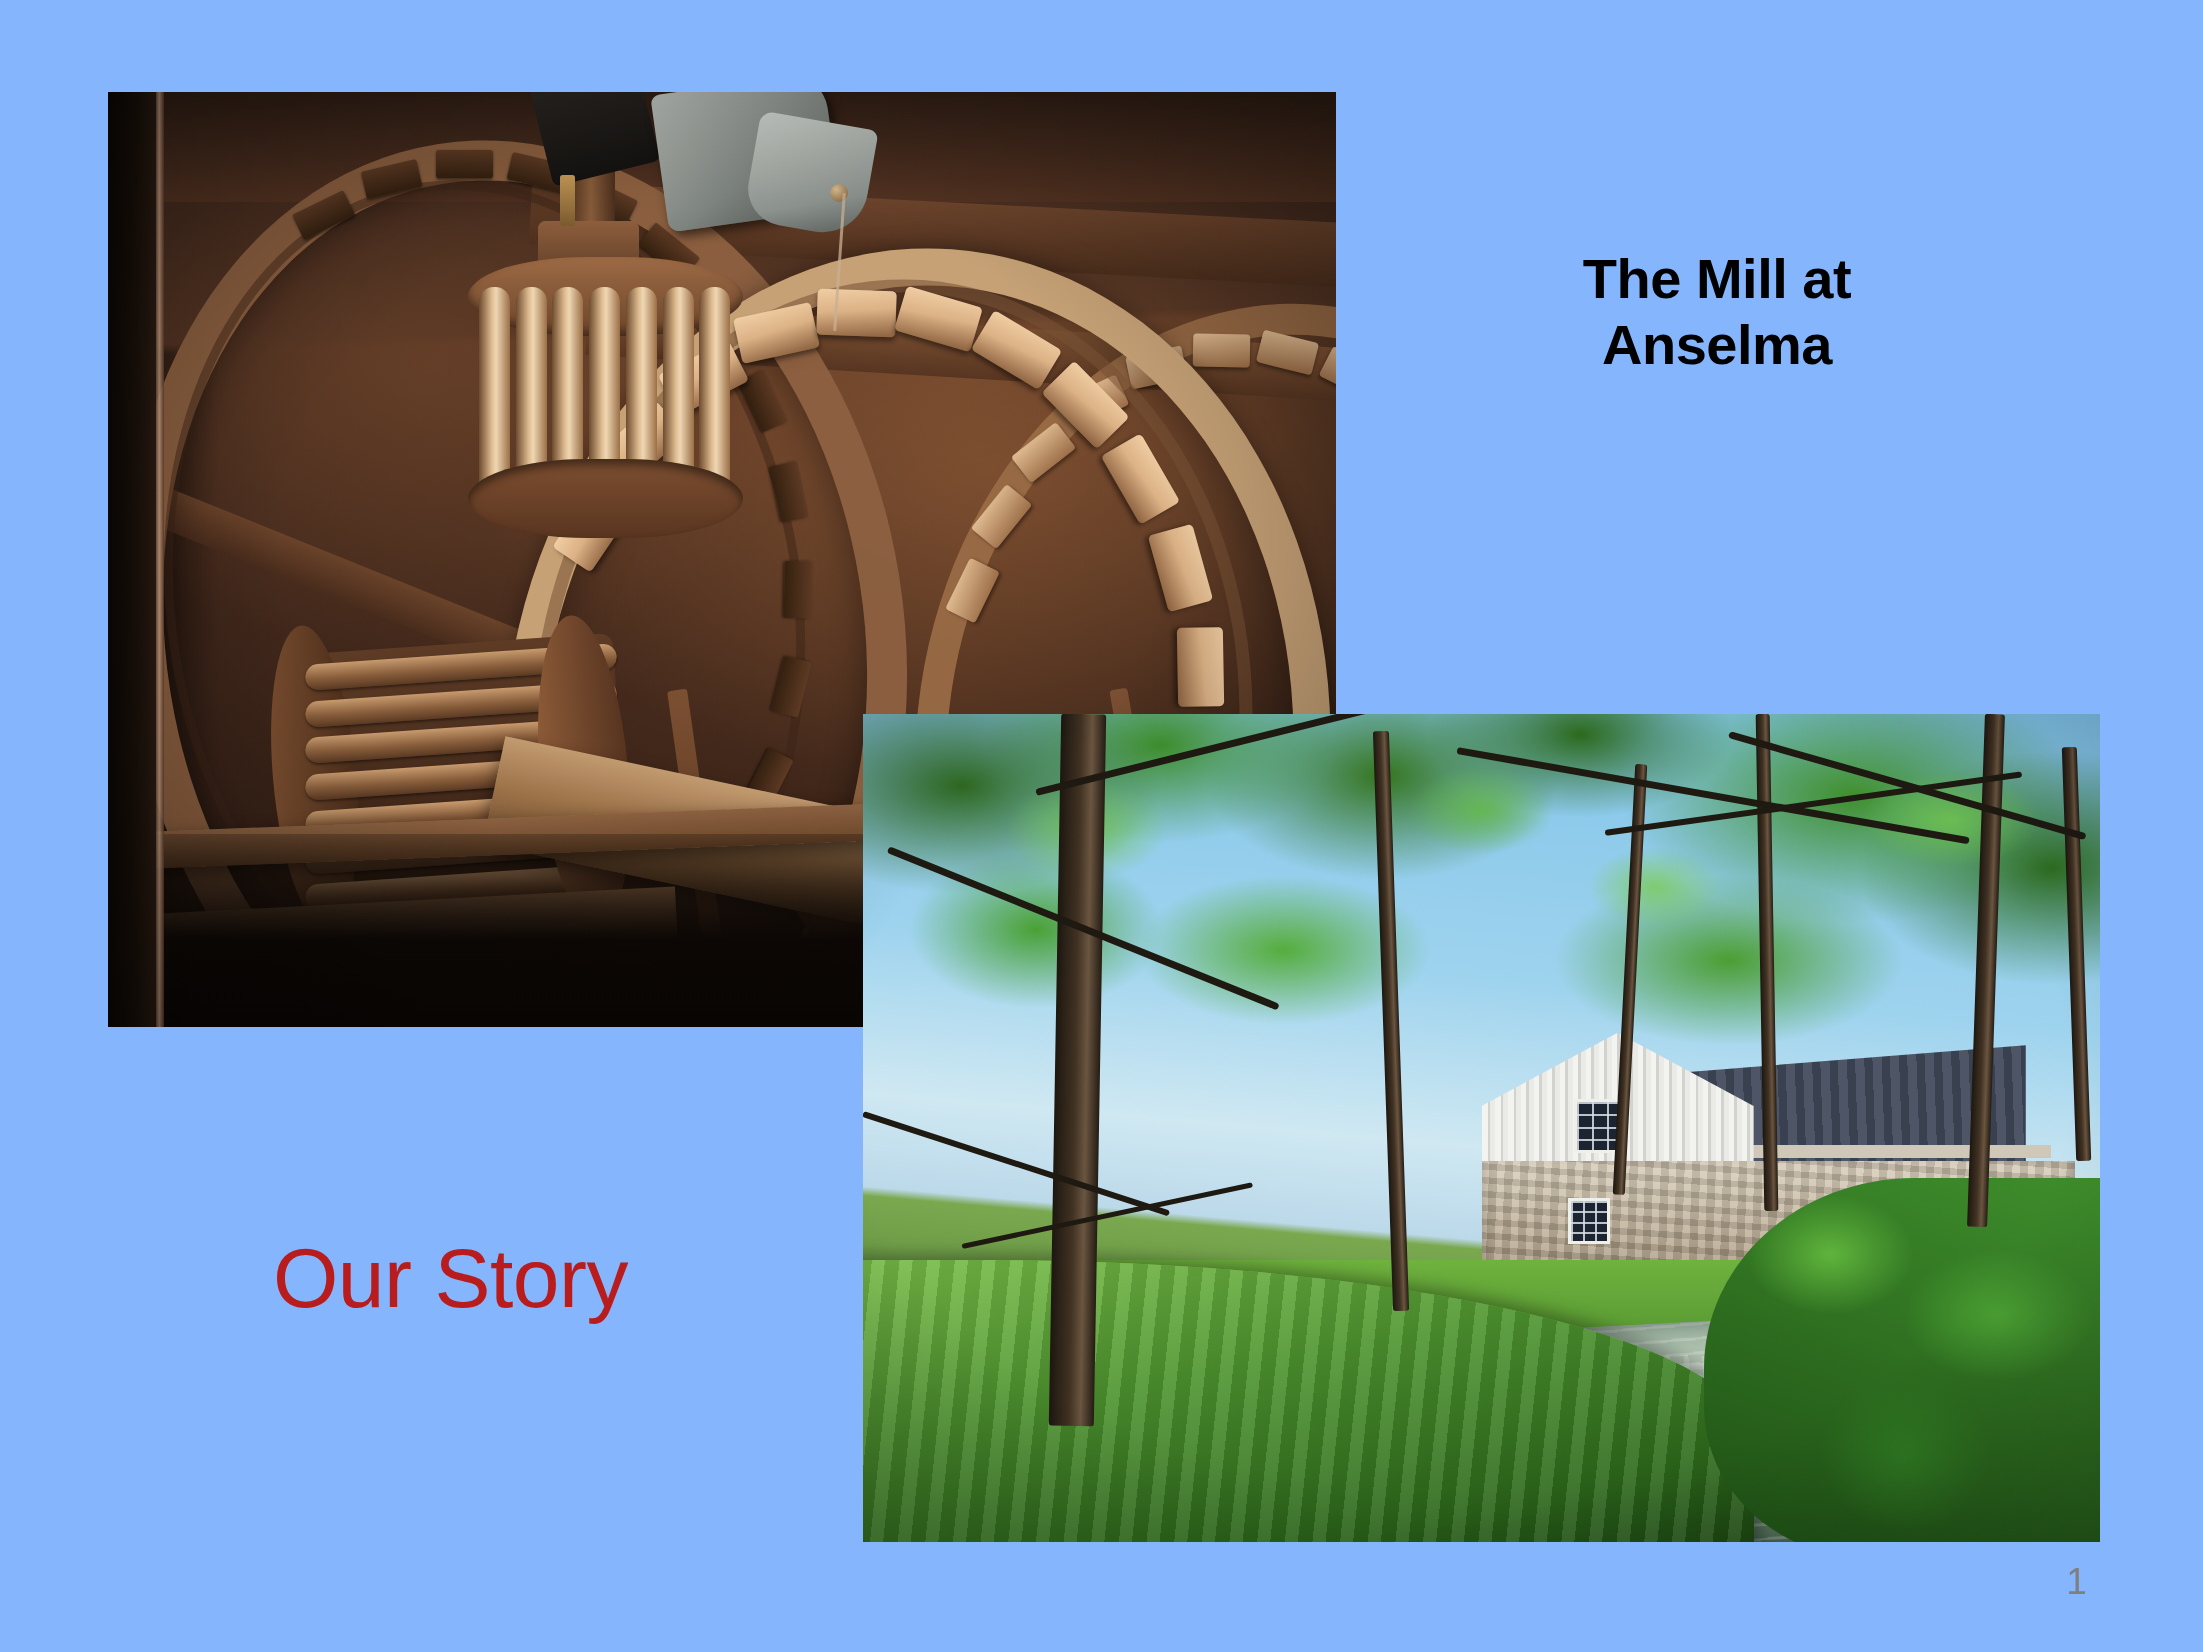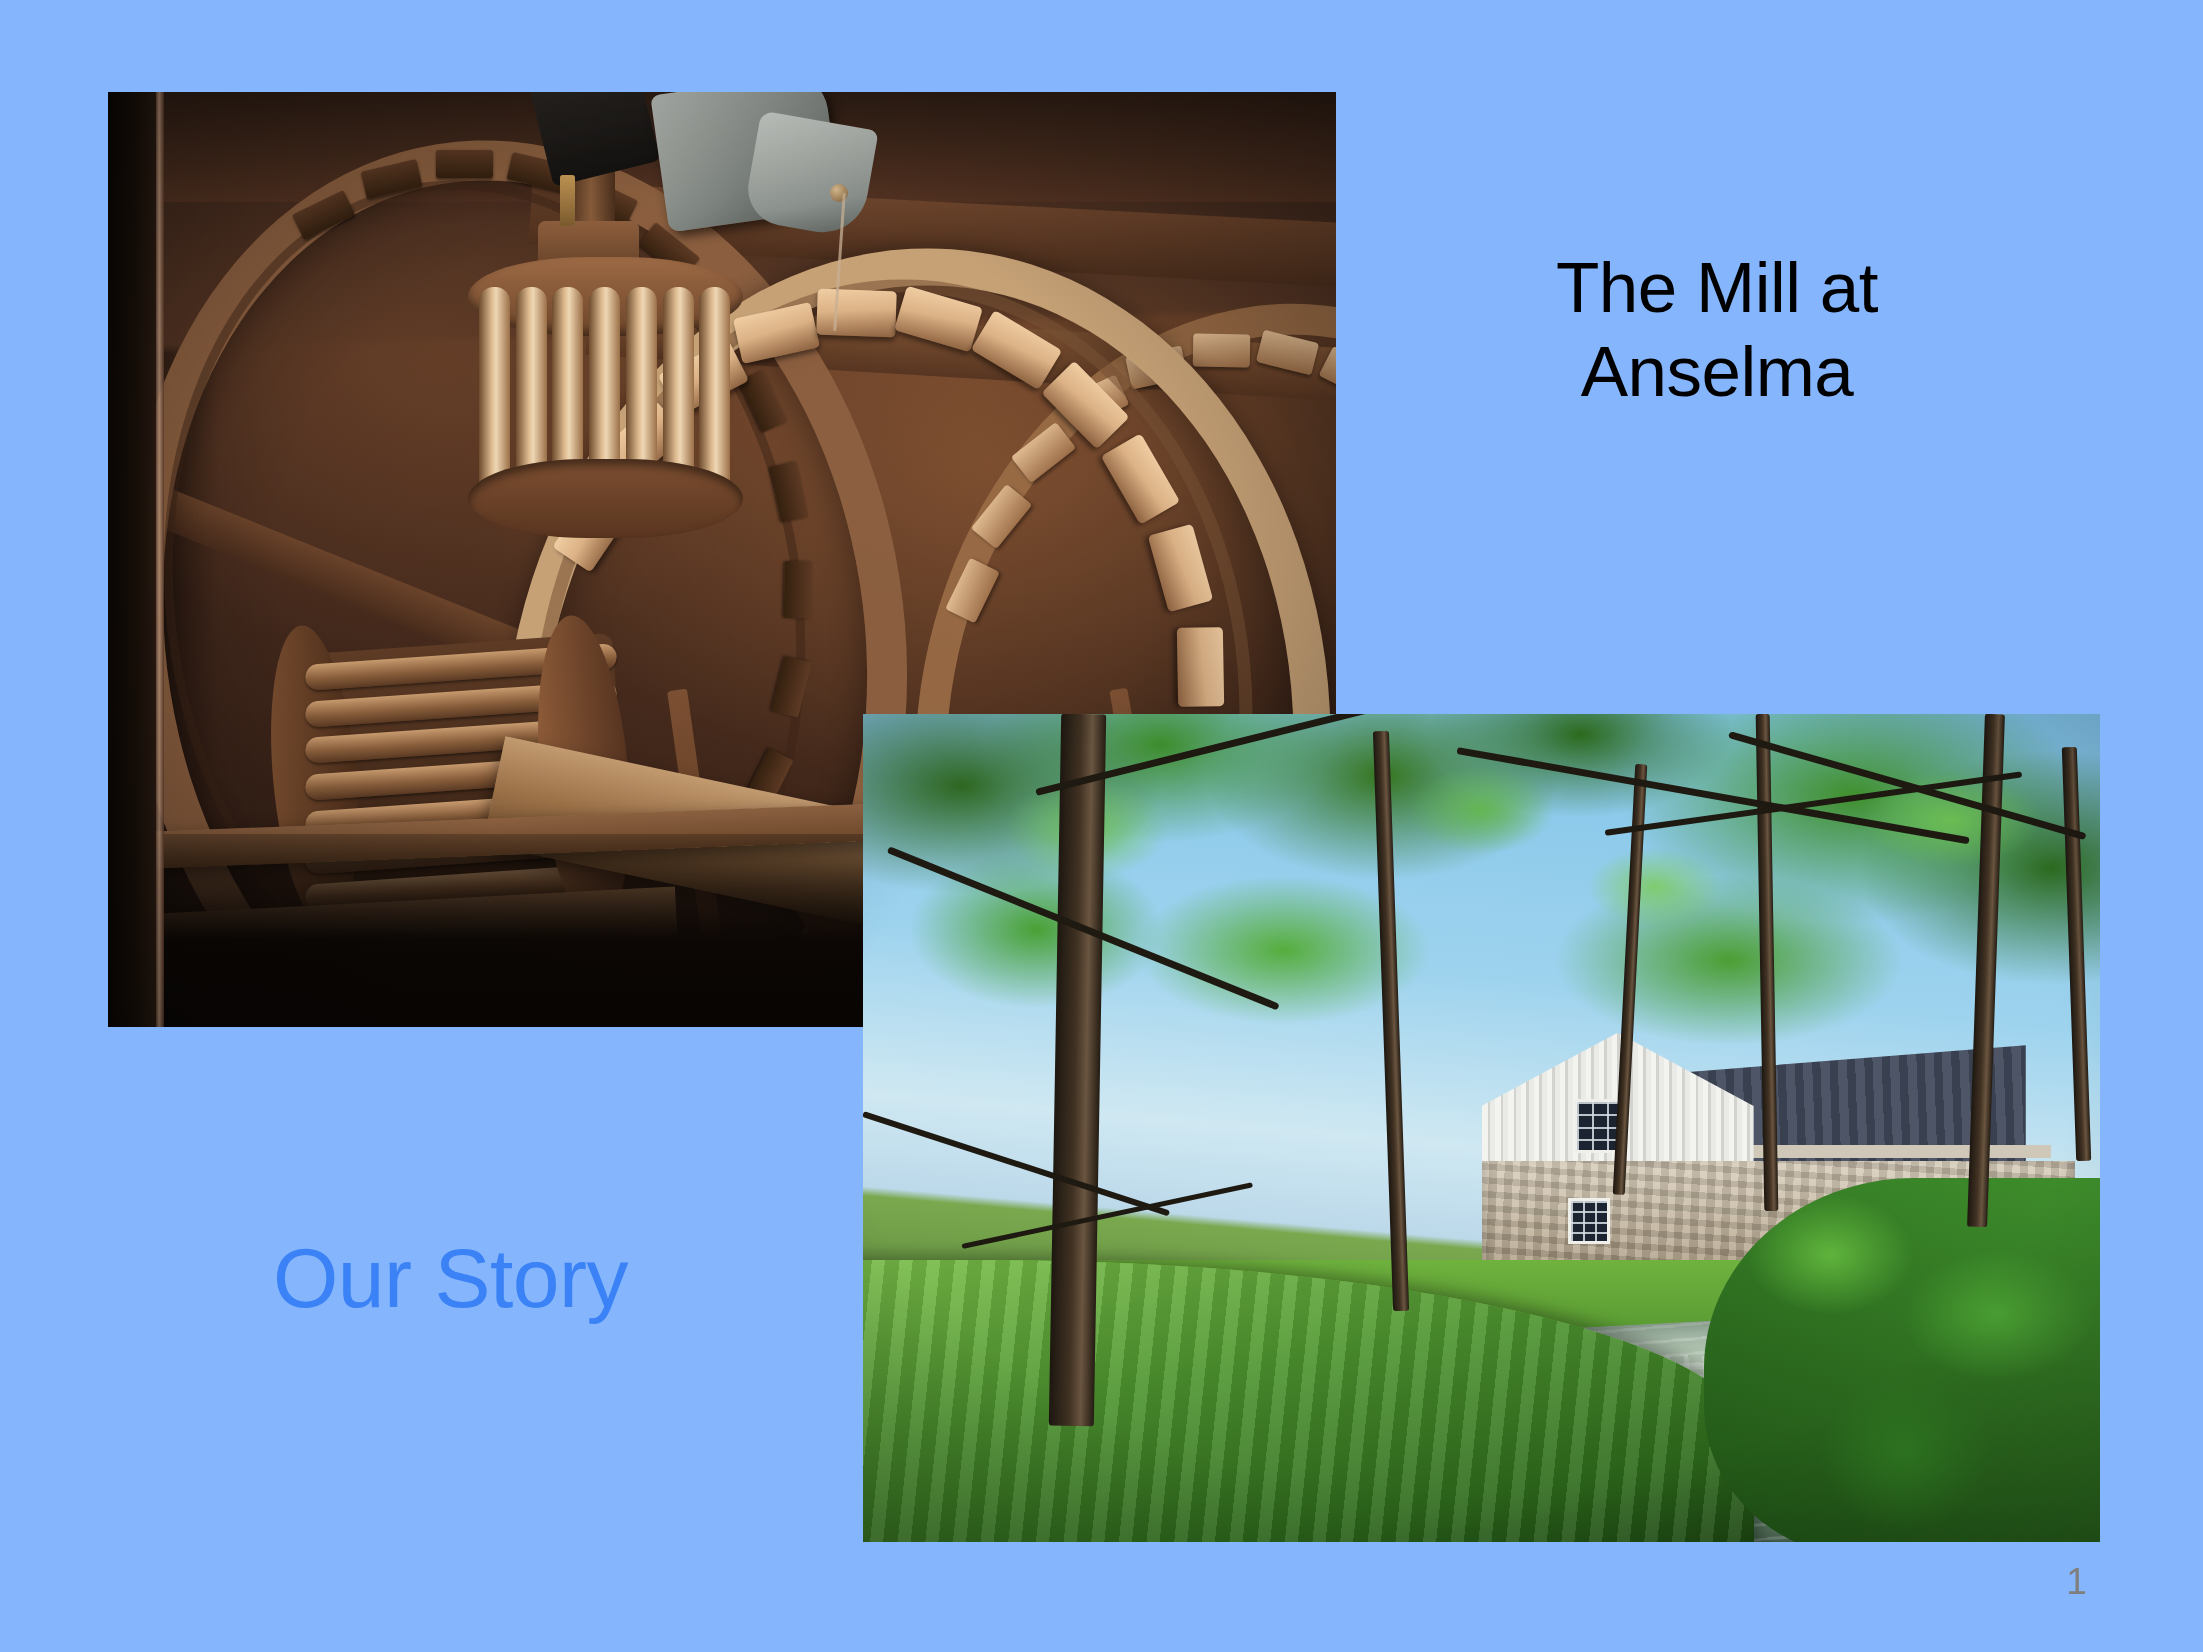--- a/index.html
+++ b/index.html
@@ -22,33 +22,33 @@
   }
 
   
   #title-block {
     position: absolute;
     left: 1377px;
     top: 246px;
     width: 680px;
     text-align: center;
     color: #000000;
-    font-size: 71px;
+    font-size: 56px;
     line-height: 1.18;
-    font-weight: 400;
+    font-weight: 700;
     letter-spacing: -0.5px;
     white-space: pre-line;
   }
   #subtitle-block {
     position: absolute;
     left: 152px;
     top: 1229px;
     width: 597px;
     text-align: center;
-    color: #3b82f6;
+    color: #b91c1c;
     font-size: 84px;
     line-height: 1.18;
     font-weight: 400;
     letter-spacing: -0.5px;
   }
 
   
   #slide-number {
     position: absolute;
     left: 2049px;

